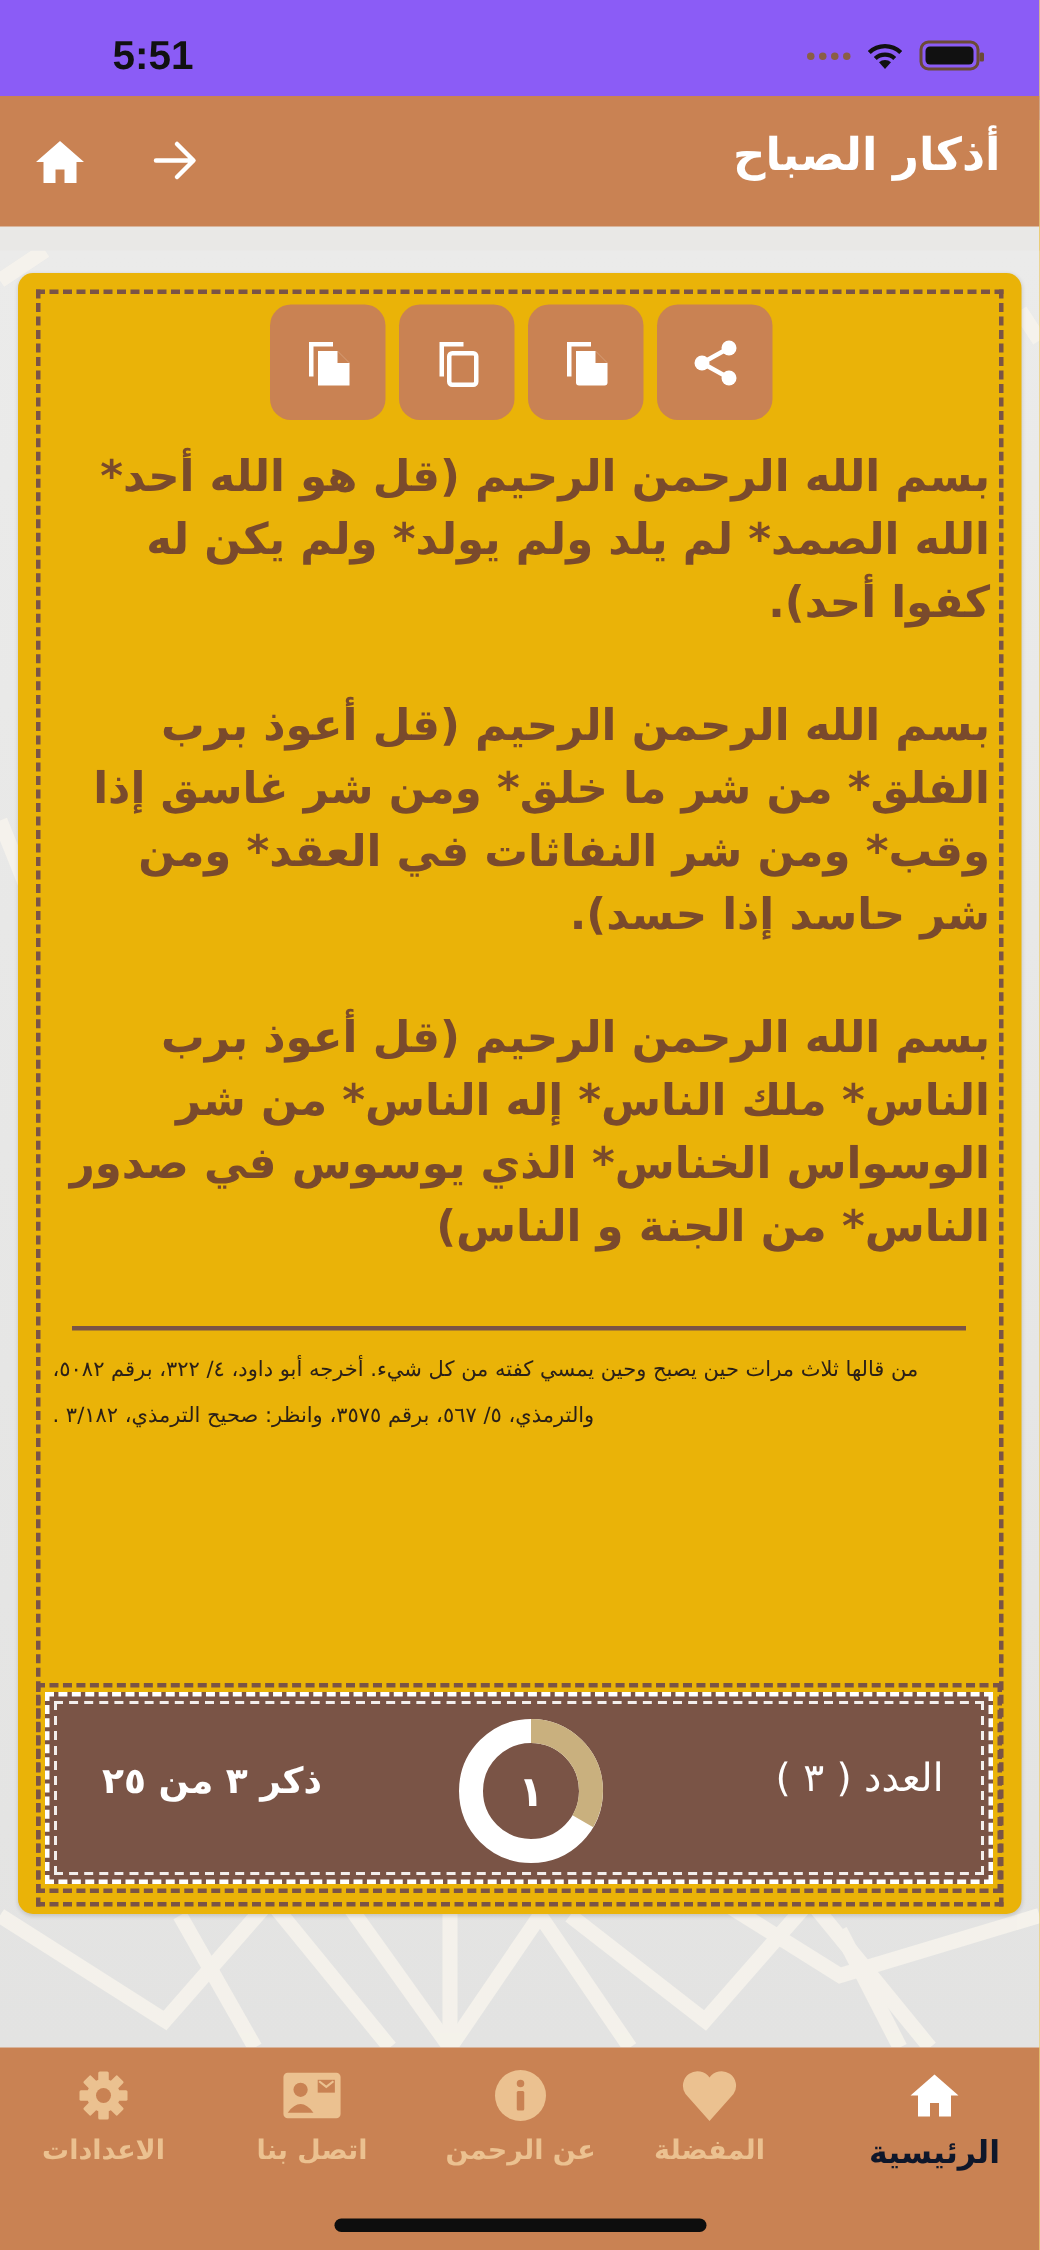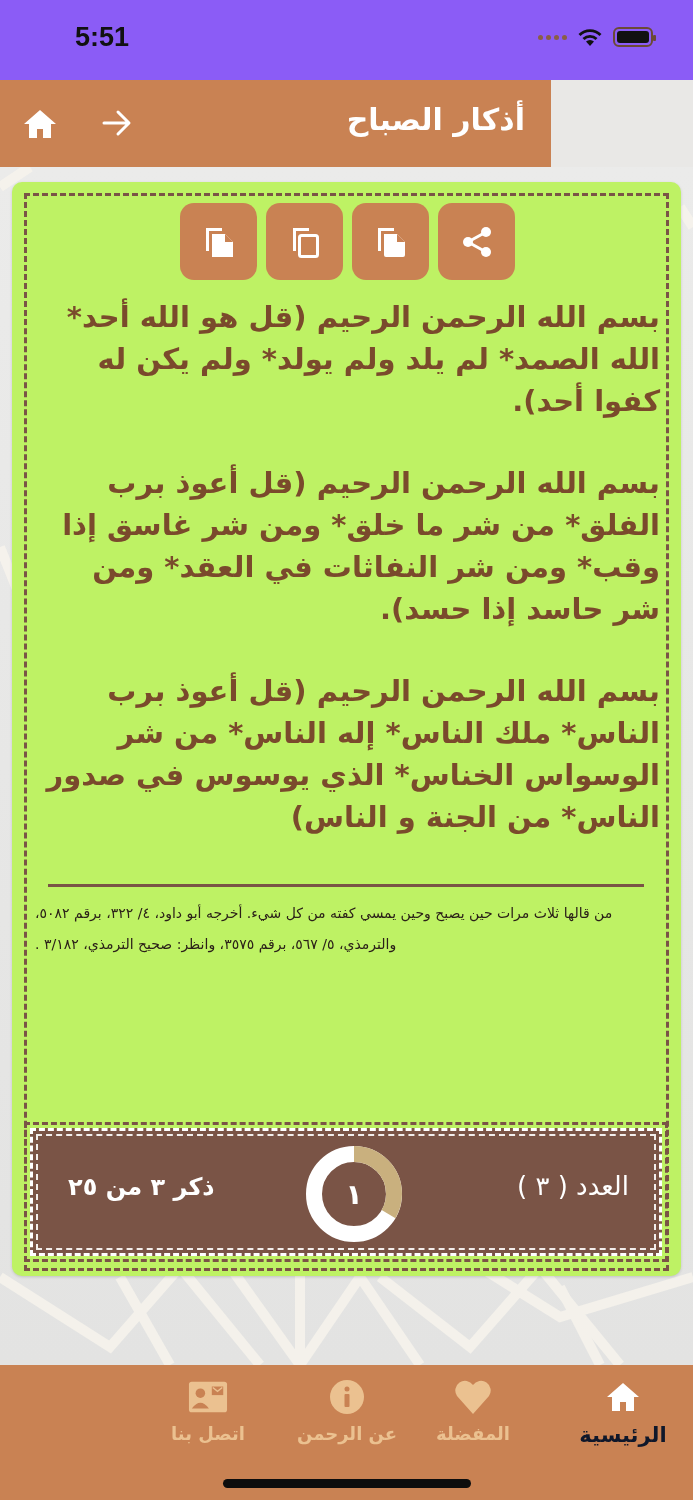--- a/index.html
+++ b/index.html
@@ -28,33 +28,33 @@
   .status-icons { position: absolute; right: 40px; top: 27px; display: flex; align-items: center; gap: 10px; }
   .signal-dots { display: flex; gap: 3px; }
   .signal-dots span { width: 5px; height: 5px; border-radius: 50%; background: #8a5e45; display: block; }
   .battery {
     width: 40px; height: 20px; border: 2px solid #6b4a36; border-radius: 6px; padding: 2px; position: relative;
   }
   .battery::after { content: ""; position: absolute; right: -5px; top: 6px; width: 3px; height: 6px; background: #6b4a36; border-radius: 1px; }
   .battery-fill { width: 100%; height: 100%; background: #111; border-radius: 3px; }
 
   .header {
-    position: absolute; left: 0; top: 80px; width: 551px; height: 87px;
+    position: absolute; left: 0; top: 64px; width: 693px; height: 87px;
     background: #C98253;
   }
   .header-title {
     position: absolute; right: 26px; top: 22px;
     font-size: 30px; font-weight: bold; color: #fff; direction: rtl;
   }
   .header-home { position: absolute; left: 22px; top: 26px; width: 36px; height: 36px; }
   .header-back { position: absolute; left: 100px; top: 26px; width: 34px; height: 34px; }
 
   .card {
     position: absolute; left: 12px; top: 182px; width: 669px; height: 1094px;
-    background: #bef264; border-radius: 10px;
+    background: #eab308; border-radius: 10px;
     box-shadow: 0 1px 3px rgba(0,0,0,0.15);
   }
   .card-dash {
     position: absolute; left: 12px; top: 11px; width: 645px; height: 1078px;
     border: 3px dashed #7A5446;
   }
   .btn-row {
     position: absolute; left: 168px; top: 21px; display: flex; gap: 9px; direction: ltr;
   }
   .action-btn {
@@ -262,15 +262,34 @@
       <svg width="42" height="36" viewBox="0 0 42 36">
         <rect x="1" y="2" width="40" height="32" rx="3" fill="#EBC190"></rect>
         <circle cx="13" cy="14" r="5" fill="#C98253"></circle>
         <path d="M4 30 Q13 18 22 30 Z" fill="#C98253"></path>
         <rect x="25" y="7" width="12" height="9" fill="#C98253"></rect>
         <path d="M26 8 L31 12 L36 8" stroke="#EBC190" stroke-width="1.5" fill="none"></path>
       </svg>
     </div>
     <div class="tab-label">اتصل بنا</div>
   </div>
+  <div class="tab" style="left:4px;">
+    <div class="tab-icon">
+      <svg width="36" height="36" viewBox="0 0 36 36">
+        <g fill="#EBC190">
+          <circle cx="18" cy="18" r="11"></circle>
+          <rect x="14.5" y="2" width="7" height="8" rx="1"></rect>
+          <rect x="14.5" y="26" width="7" height="8" rx="1"></rect>
+          <rect x="2" y="14.5" width="8" height="7" rx="1"></rect>
+          <rect x="26" y="14.5" width="8" height="7" rx="1"></rect>
+          <rect x="14.5" y="2" width="7" height="8" rx="1" transform="rotate(45 18 18)"></rect>
+          <rect x="14.5" y="26" width="7" height="8" rx="1" transform="rotate(45 18 18)"></rect>
+          <rect x="2" y="14.5" width="8" height="7" rx="1" transform="rotate(45 18 18)"></rect>
+          <rect x="26" y="14.5" width="8" height="7" rx="1" transform="rotate(45 18 18)"></rect>
+        </g>
+        <circle cx="18" cy="18" r="5" fill="#C98253"></circle>
+      </svg>
+    </div>
+    <div class="tab-label">الاعدادات</div>
+  </div>
 </div>
 
 <div class="home-indicator"></div>
 
 </body></html>

